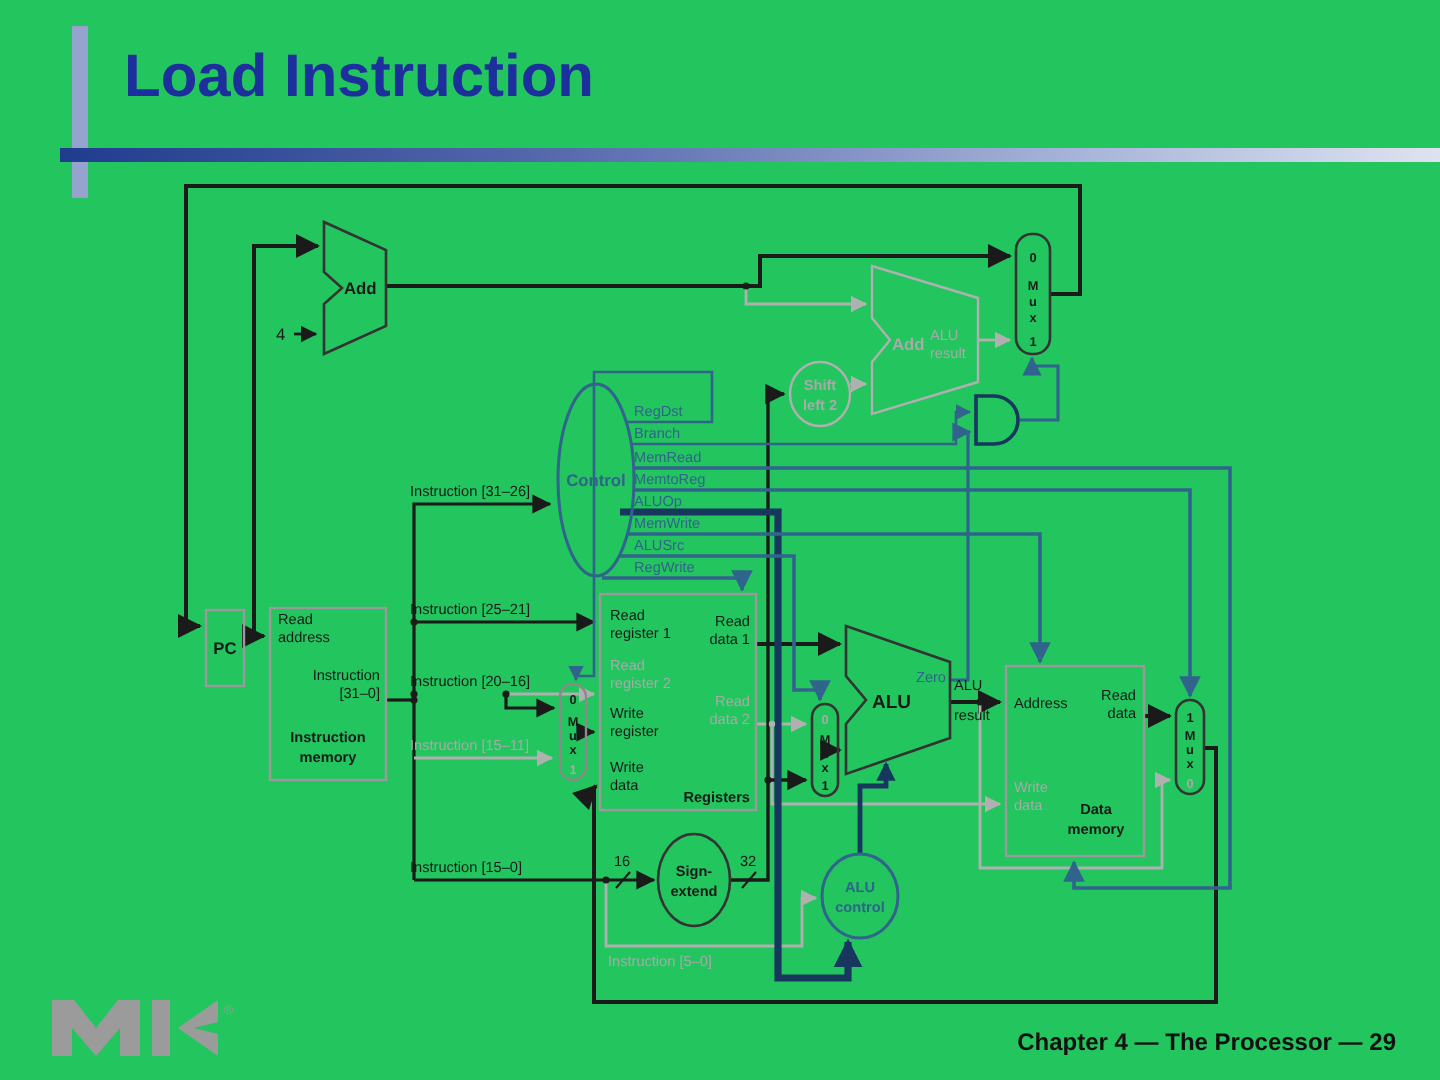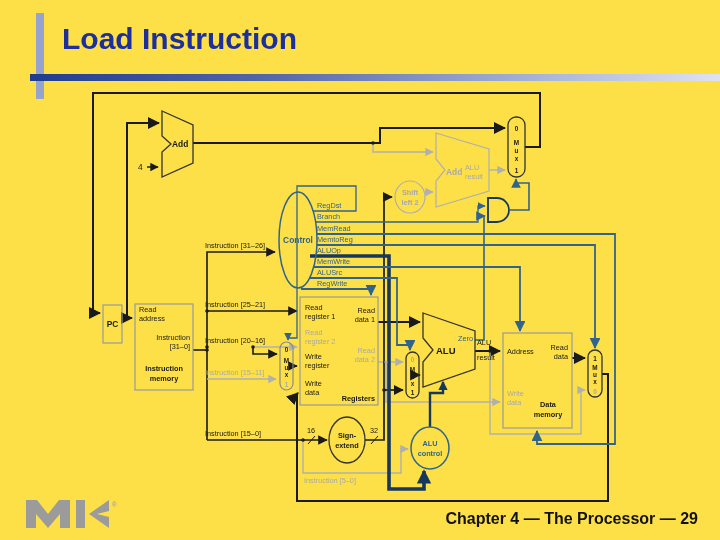--- a/index.html
+++ b/index.html
@@ -1,22 +1,22 @@
 <!DOCTYPE html>
 <html><head>
 <meta charset="utf-8">
 <style>
   html,body{margin:0;padding:0;background:#fff;}
-  .slide{position:relative;width:720px;height:540px;background:#fde047;overflow:hidden;
+  .slide{position:relative;width:720px;height:540px;background:#22c55e;overflow:hidden;
          font-family:"Liberation Sans", sans-serif;}
   .vbar{position:absolute;left:36px;top:13px;width:8px;height:86px;background:#97a3cf;}
   .hbar{position:absolute;left:30px;top:74px;width:690px;height:7px;
         background:linear-gradient(to right,#203c8e 0%,#5468ab 35%,#aab6da 75%,#dfe3f0 100%);}
   .title{position:absolute;left:62px;top:22px;font-size:30px;font-weight:bold;color:#1c2f9c;letter-spacing:0px;}
-  .footer{position:absolute;right:22px;bottom:12px;font-size:16px;font-weight:bold;color:#111;}
+  .footer{position:absolute;right:22px;bottom:12px;font-size:12px;font-weight:bold;color:#111;}
   svg{position:absolute;left:0;top:0;}
   svg text{font-family:"Liberation Sans", sans-serif;}
   .tk{fill:#1a1a1a}.tg{fill:#a9a9a9}.tu{fill:#31648c}
   .tb{font-weight:bold}
   .f6{font-size:6.4px}.f7{font-size:7.3px}.f8{font-size:8.4px}.f9{font-size:9.5px}
   .mid{text-anchor:middle}.end{text-anchor:end}
   polyline,line{fill:none}
   .box{fill:none;stroke:#9a9a9a;stroke-width:1.2}
   .shape{fill:none;stroke:#333;stroke-width:1.3}
   .shapeg{fill:none;stroke:#b0b0b0;stroke-width:1.2}

